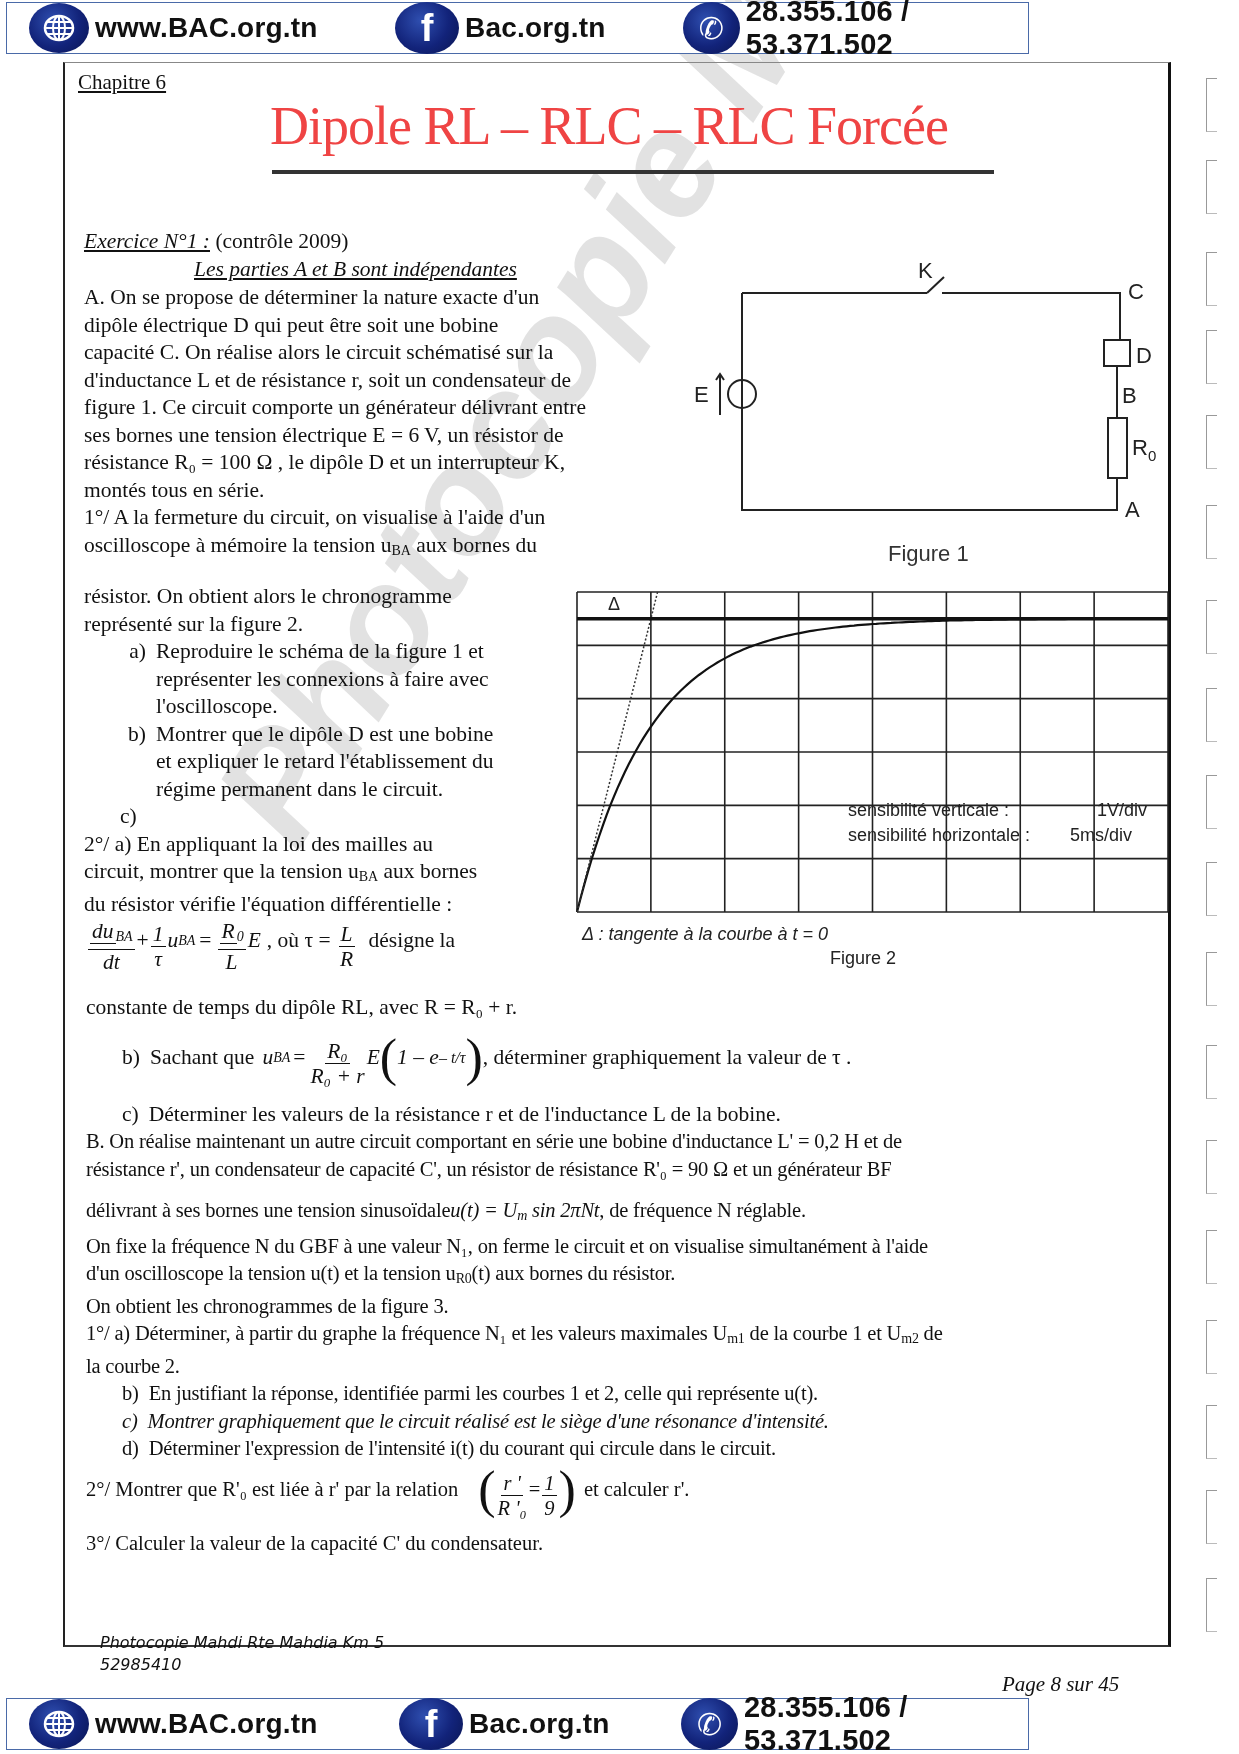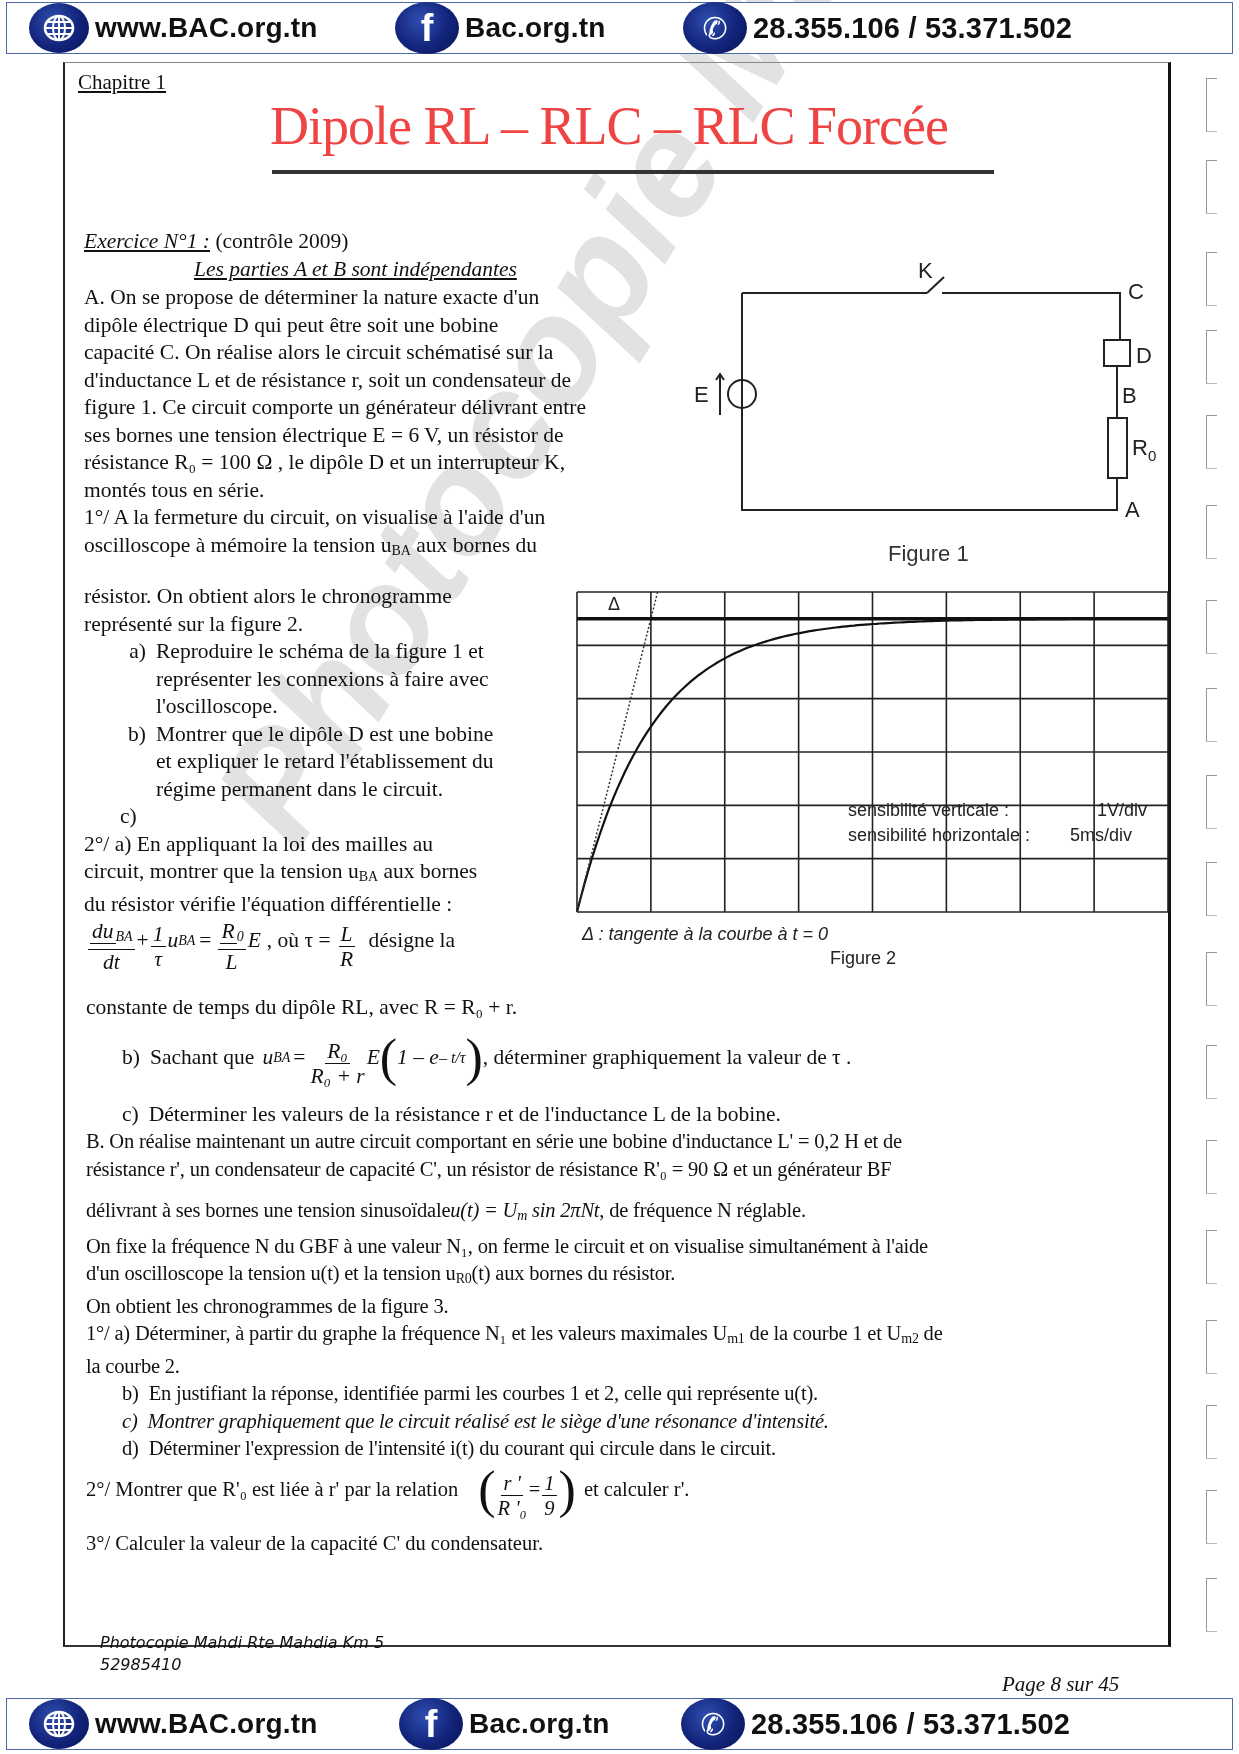--- a/index.html
+++ b/index.html
@@ -1,17 +1,17 @@
 <!DOCTYPE html>
 <html><head>
 <meta charset="utf-8">
 <style>
   html,body{margin:0;padding:0;background:#fff;}
   body{width:1239px;height:1754px;position:relative;overflow:hidden;font-family:"Liberation Serif",serif;color:#111;}
-  .banner{position:absolute;left:6px;width:1227px;height:52px;border:1.5px solid #4a6aa8;box-sizing:border-box;background:#fff;}
+  .banner{position:absolute;left:6px;width:1023px;height:52px;border:1.5px solid #4a6aa8;box-sizing:border-box;background:#fff;}
   .banner.top{top:2px;}
   .banner.bottom{top:1698px;}
   .bitem{position:absolute;top:0;height:50px;display:flex;align-items:center;}
   .bicon{width:60px;height:50px;border-radius:50%;background:radial-gradient(circle at 40% 35%,#2f4fb0 0%,#12237a 55%,#0a1550 100%);display:flex;align-items:center;justify-content:center;color:#fff;}
   .btext{font-family:"Liberation Sans",sans-serif;font-weight:bold;font-size:28px;color:#111;margin-left:6px;letter-spacing:0.2px;}
   .frame{position:absolute;left:63px;top:62px;width:1108px;height:1585px;border-left:2px solid #222;border-right:3px solid #111;border-top:1px solid #888;border-bottom:2px solid #333;box-sizing:border-box;}
   .abs{position:absolute;}
   .chap{left:78px;top:70px;font-size:21px;text-decoration:underline;}
   .title{left:270px;top:95px;font-size:54px;color:#ef4444;letter-spacing:-1px;font-family:"Liberation Serif",serif;}
   .titlerule{left:272px;top:170px;width:722px;height:4px;background:#333;}
@@ -54,21 +54,21 @@
   <div class="bitem" style="left:676px">
     <div class="bicon" style="width:64px;height:52px">
       <span style="font-size:30px;color:#fff;">✆</span>
     </div>
     <span class="btext" style="font-size:29px">28.355.106 / 53.371.502</span>
   </div>
 </div>
 
 <div class="frame"></div>
 
-<div class="abs chap">Chapitre 1</div>
+<div class="abs chap">Chapitre 6</div>
 <div class="abs title">Dipole RL – RLC – RLC Forcée</div>
 <div class="abs titlerule"></div>
 
 <div class="abs txt" style="left:84px;top:228px">
   <i style="text-decoration:underline;">Exercice N°1 :</i>
   <span>(contrôle 2009)</span>
 </div>
 <div class="abs txt" style="left:194px;top:256px;font-style:italic;text-decoration:underline;">Les parties A et B sont indépendantes</div>
 
 <div class="abs txt" style="left:84px;top:284px;width:580px">

